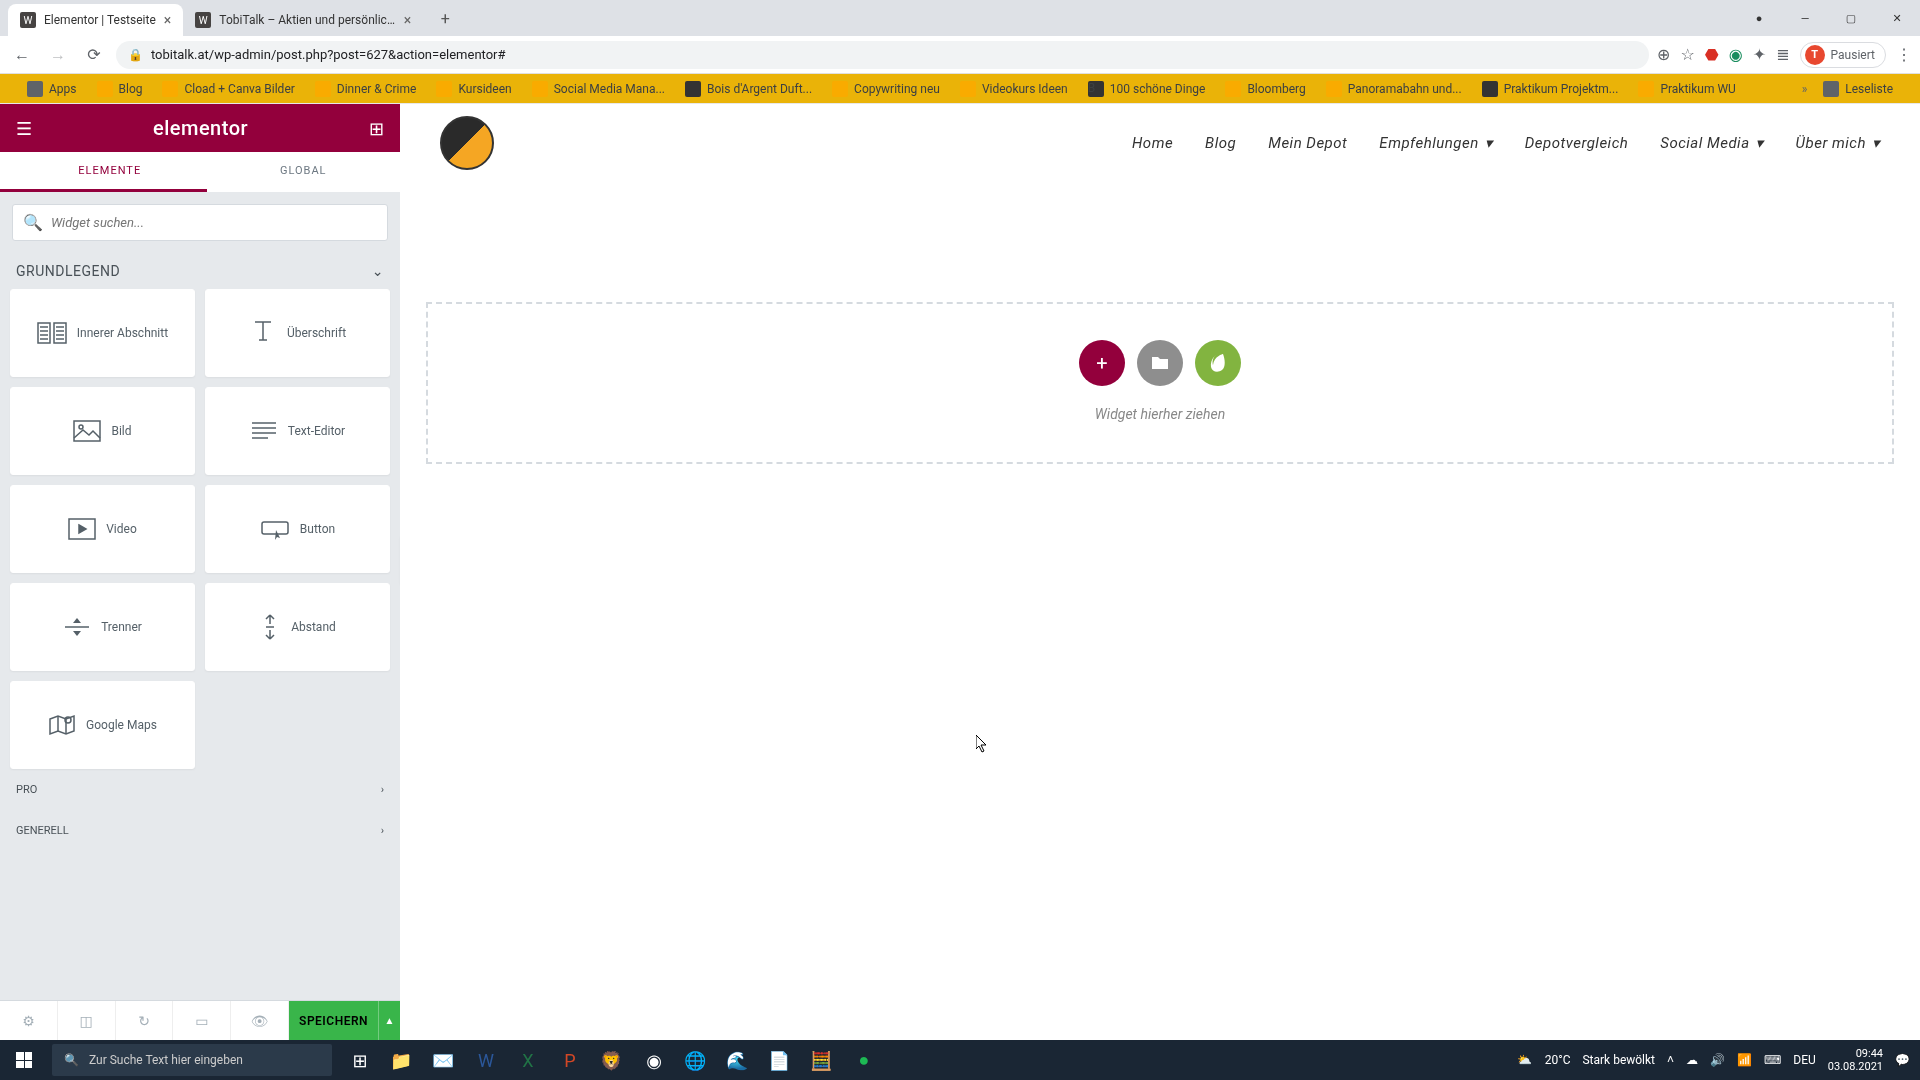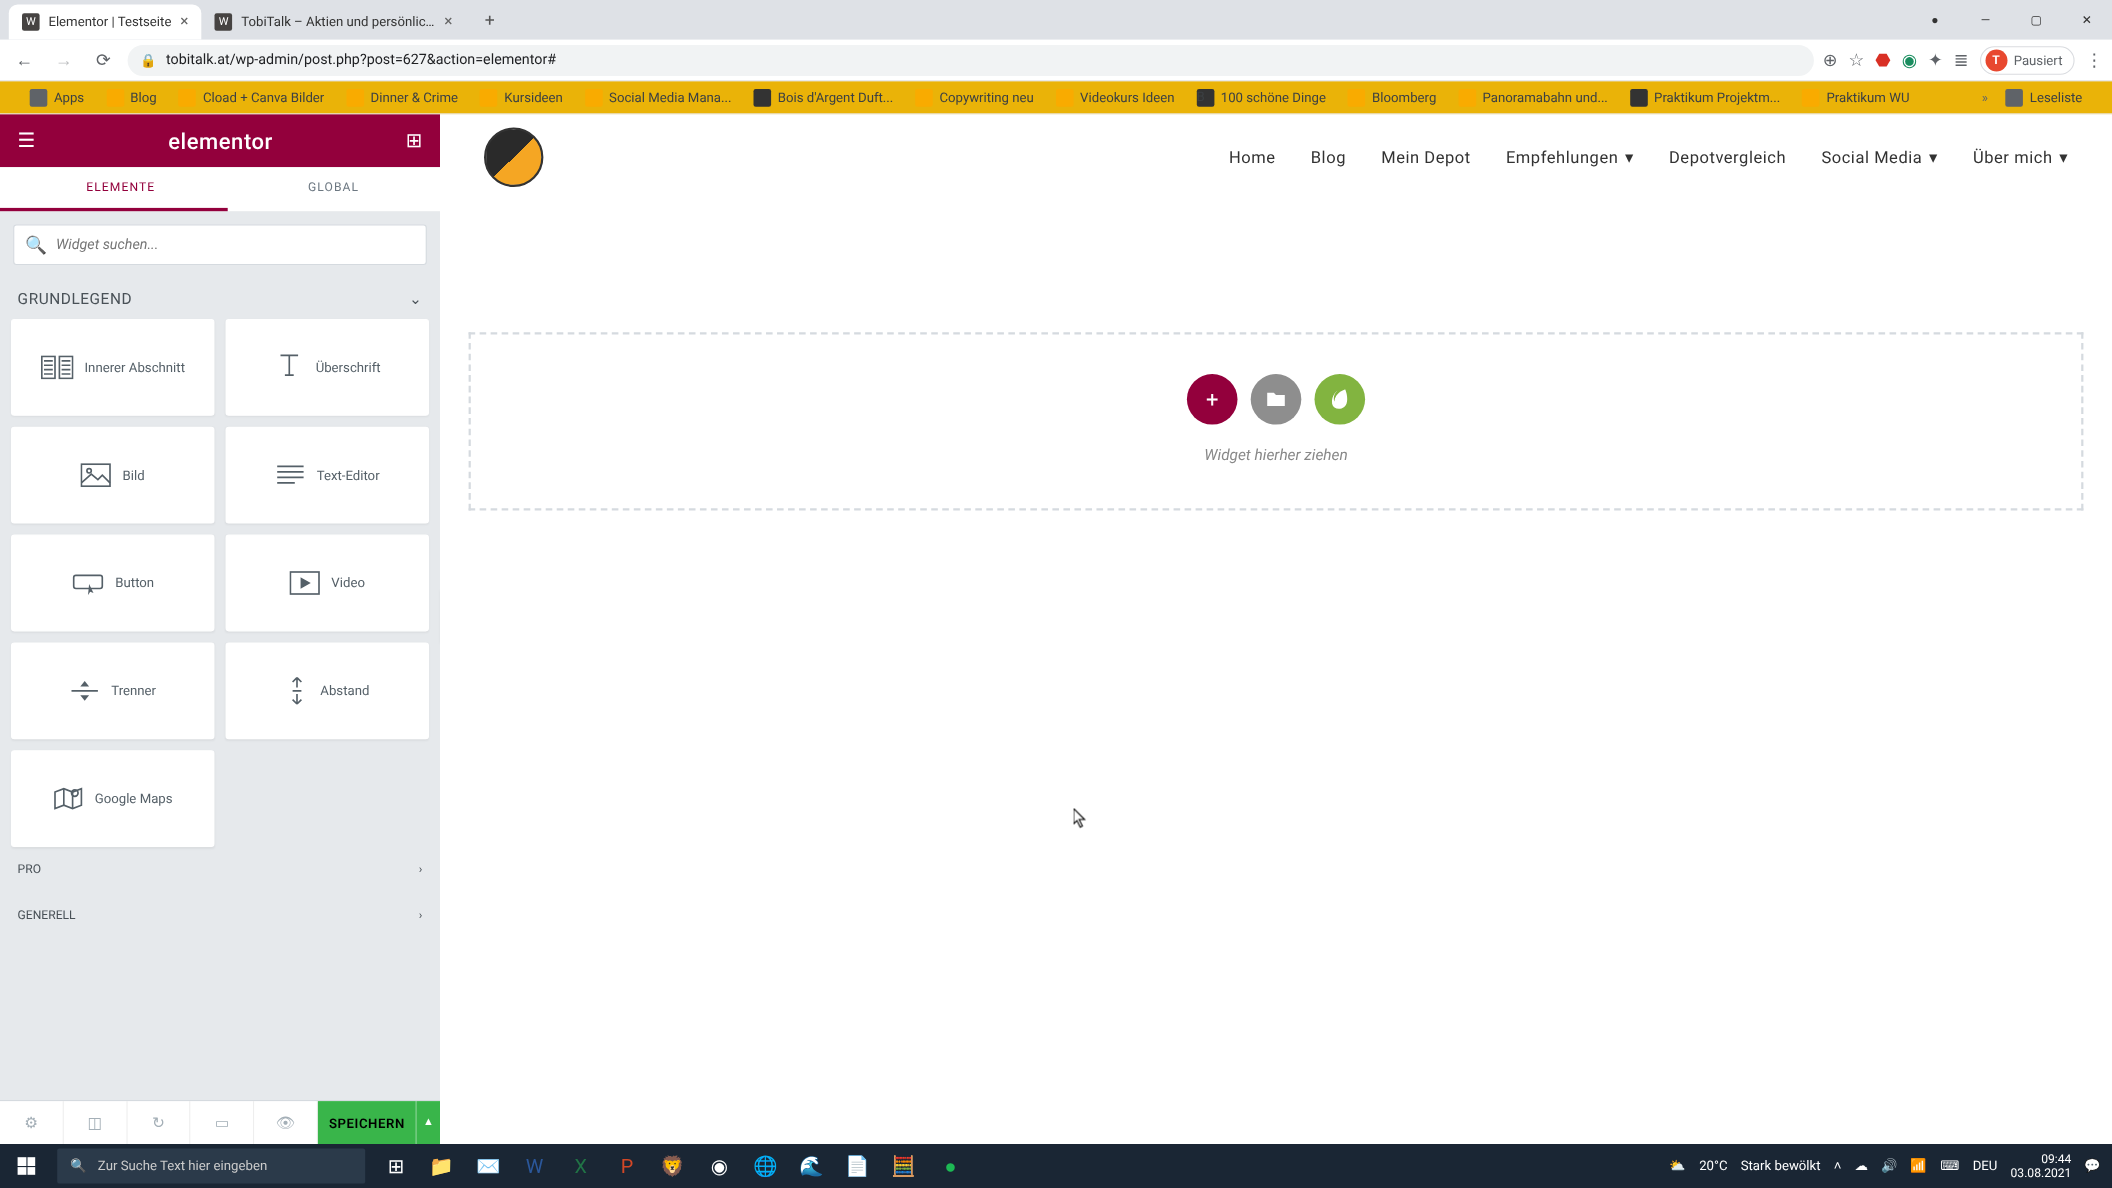--- a/index.html
+++ b/index.html
@@ -54,21 +54,21 @@
 
 .panel-footer { margin-top: auto; height: 40px; background: #fff; border-top: 1px solid #d5dadf; display: flex; align-items: center; }
 .pf-btn { flex: 1; display: flex; align-items: center; justify-content: center; color: #a4afb7; font-size: 14px; height: 100%; border-right: 1px solid #eee; }
 .pf-save { background: #39b54a; color: #000000; font-size: 12px; font-weight: 600; padding: 0 10px; height: 100%; display:flex; align-items:center; letter-spacing: 0.5px; }
 .pf-save-arrow { background: #39b54a; color: #fff; width: 22px; height: 100%; display:flex; align-items:center; justify-content:center; border-left: 1px solid rgba(255,255,255,0.3); font-size: 10px; }
 
 .collapse-handle { position: absolute; right: -14px; top: 433px; width: 14px; height: 48px; background: #e6e9ec; border-radius: 0 4px 4px 0; display:flex; align-items:center; justify-content:center; color:#888; font-size:12px; box-shadow: 1px 0 3px rgba(0,0,0,0.1); }
 
 
 .preview { flex: 1; background: #fff; overflow: hidden; position: relative; }
-.site-header { display: flex; align-items: center; padding: 12px 40px; gap: 8px; }
+.site-header { display: flex; align-items: center; padding: 12px 40px; gap: 8px; font-style: italic; }
 .site-logo { width: 54px; height: 54px; border-radius: 50%; background: linear-gradient(135deg, #2a2a2a 50%, #f5a623 50%); border: 2px solid #333; }
 .site-nav { margin-left: auto; display: flex; gap: 32px; font-size: 15px; color: #333; letter-spacing: 0.5px; }
 .nav-item { display: flex; align-items: center; gap: 6px; }
 .drop-zone { margin: 120px 26px 0; border: 2px dashed #d5dadf; padding: 36px 0 40px; text-align: center; }
 .dz-buttons { display: flex; justify-content: center; gap: 12px; margin-bottom: 20px; }
 .dz-btn { width: 46px; height: 46px; border-radius: 50%; display: flex; align-items: center; justify-content: center; color: #fff; font-size: 20px; }
 .dz-add { background: #93003c; }
 .dz-folder { background: #8e8e8e; }
 .dz-envato { background: #82b440; }
 .dz-text { color: #888; font-style: italic; font-size: 14px; }
@@ -266,35 +266,35 @@
               <line x1="2" y1="2" x2="26" y2="2"></line>
               <line x1="2" y1="7" x2="26" y2="7"></line>
               <line x1="2" y1="12" x2="26" y2="12"></line>
               <line x1="2" y1="17" x2="18" y2="17"></line>
             </svg>
           </div>
         <div class="widget-label">Text-Editor</div>
       </div>
       <div class="widget-card">
         <div class="widget-icon">
+            <svg width="28" height="22" viewBox="0 0 28 22" fill="none" stroke="#556068" stroke-width="1.5">
+              <rect x="1" y="1" width="26" height="20"></rect>
+              <path d="M11 7 L18 11 L11 15 Z" fill="#556068"></path>
+            </svg>
+          </div>
+        <div class="widget-label">Video</div>
+      </div>
+      <div class="widget-card">
+        <div class="widget-icon">
             <svg width="30" height="22" viewBox="0 0 30 22" fill="none" stroke="#556068" stroke-width="1.5">
               <rect x="2" y="4" width="26" height="12" rx="2"></rect>
               <path d="M16 12 L20 20 L17 19 L15 22" fill="#556068" stroke="none"></path>
             </svg>
           </div>
         <div class="widget-label">Button</div>
-      </div>
-      <div class="widget-card">
-        <div class="widget-icon">
-            <svg width="28" height="22" viewBox="0 0 28 22" fill="none" stroke="#556068" stroke-width="1.5">
-              <rect x="1" y="1" width="26" height="20"></rect>
-              <path d="M11 7 L18 11 L11 15 Z" fill="#556068"></path>
-            </svg>
-          </div>
-        <div class="widget-label">Video</div>
       </div>
       <div class="widget-card">
         <div class="widget-icon">
             <svg width="28" height="22" viewBox="0 0 28 22" fill="none" stroke="#556068" stroke-width="1.5">
               <path d="M14 2 L10 7 L18 7 Z" fill="#556068" stroke="none"></path>
               <line x1="2" y1="11" x2="26" y2="11"></line>
               <path d="M14 20 L10 15 L18 15 Z" fill="#556068" stroke="none"></path>
             </svg>
           </div>
         <div class="widget-label">Trenner</div>

